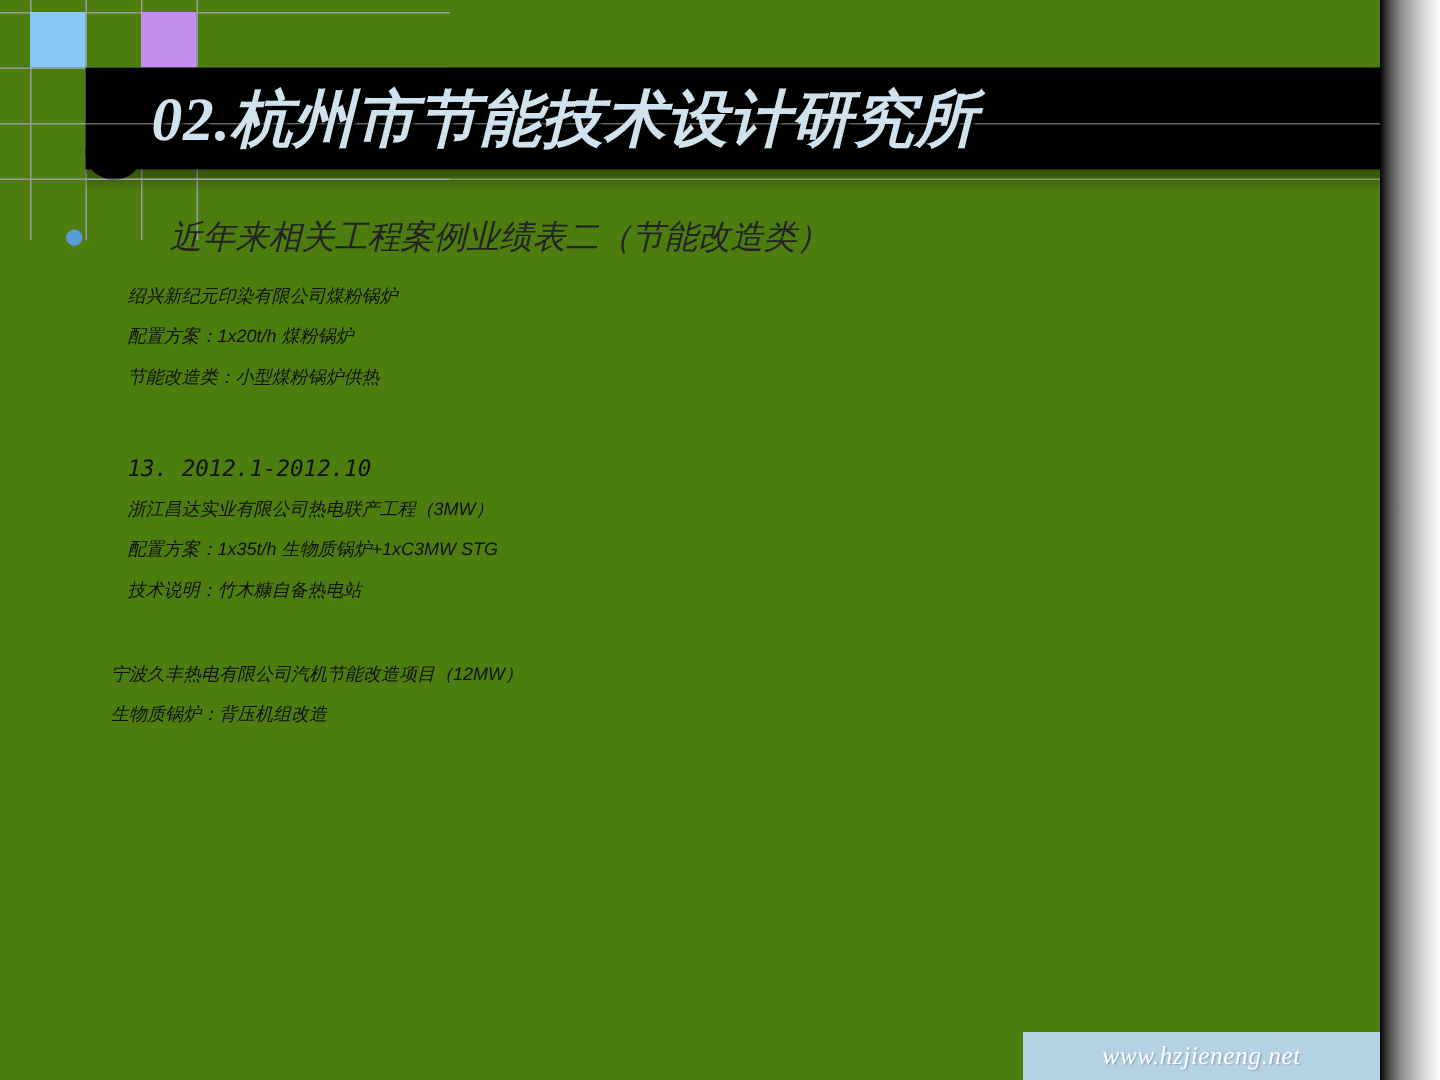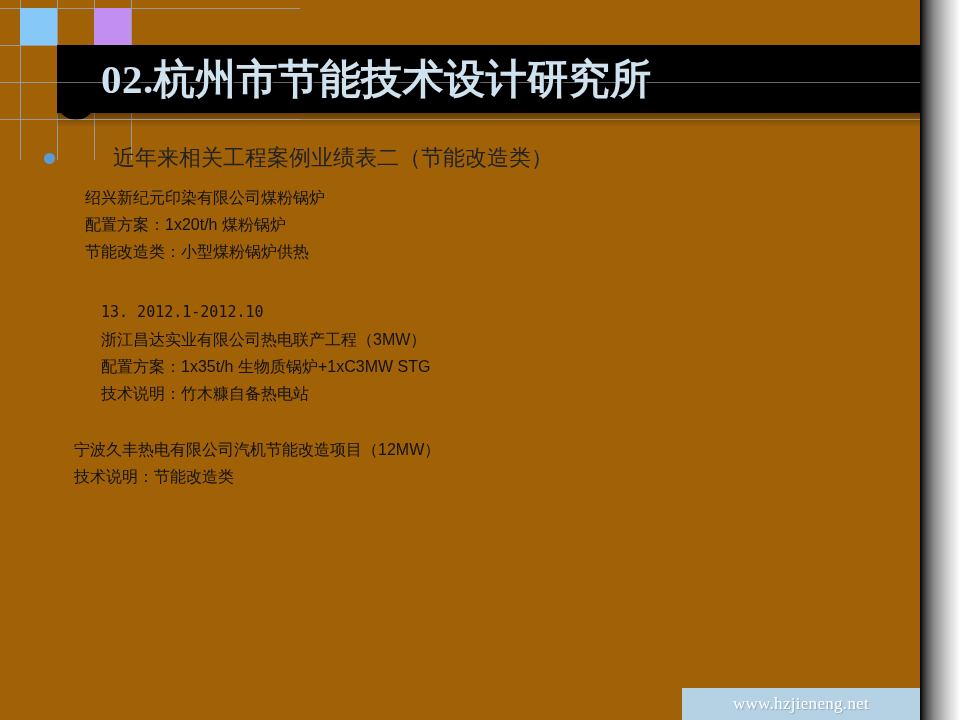--- a/index.html
+++ b/index.html
@@ -11,22 +11,23 @@
     width: 960px;
     height: 720px;
     overflow: hidden;
     font-family: "Liberation Sans", sans-serif;
   }
 
   #slide {
     position: relative;
     width: 960px;
     height: 720px;
-    background: #a16207;
+    background: #4d7c0f;
     overflow: hidden;
+    font-style: italic;
   }
 
   
   .edge-shadow-right {
     position: absolute;
     top: 0;
     left: 920px;
     width: 40px;
     height: 720px;
     background: linear-gradient(to right,
@@ -151,28 +152,28 @@
   }
   .blk-head {
     font-family: "DejaVu Sans Mono", "Liberation Mono", monospace;
     font-size: 15px;
     line-height: 27px;
     color: #111111;
     white-space: nowrap;
   }
   .blk-line {
     font-family: "Liberation Sans", "DejaVu Sans", sans-serif;
-    font-size: 16px;
+    font-size: 12px;
     line-height: 27px;
     color: #111111;
     white-space: nowrap;
   }
 
   #block12 { left: 85px;  top: 184px; }
-  #block13 { left: 85px;  top: 299px; margin-left: 16px; }
+  #block13 { left: 85px;  top: 299px; }
   #block14 { left: 74px;  top: 436px; }
   #block14 .blk-line { }
 
   
   .footer-bar {
     position: absolute;
     left: 682px;
     top: 688px;
     width: 238px;
     height: 32px;
@@ -236,21 +237,21 @@
 
   <div class="block" id="block13">
     <div class="blk-head">13.  2012.1-2012.10</div>
     <div class="blk-line">浙江昌达实业有限公司热电联产工程（3MW）</div>
     <div class="blk-line">配置方案：1x35t/h 生物质锅炉+1xC3MW STG</div>
     <div class="blk-line">技术说明：竹木糠自备热电站</div>
   </div>
 
   <div class="block" id="block14">
     <div class="blk-line">宁波久丰热电有限公司汽机节能改造项目（12MW）</div>
-    <div class="blk-line">技术说明：节能改造类</div>
+    <div class="blk-line">生物质锅炉：背压机组改造</div>
   </div>
 
   <div class="footer-bar"></div>
   <div class="footer-text">www.hzjieneng.net</div>
 
   <div class="edge-shadow-right"></div>
 
 </div>
 
 </body></html>

